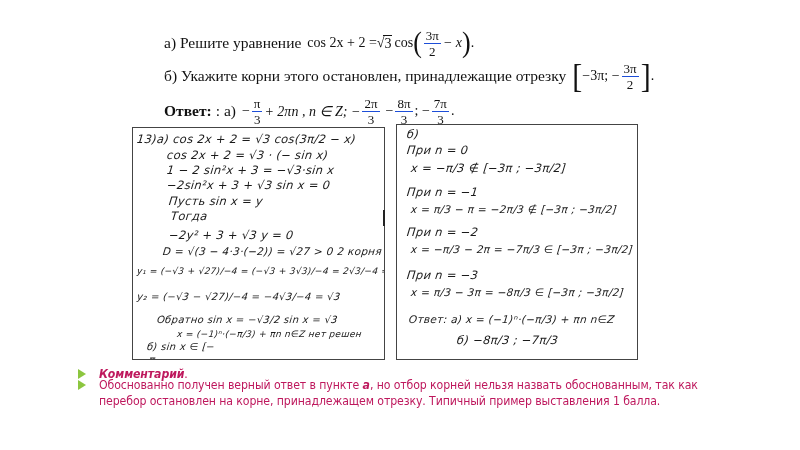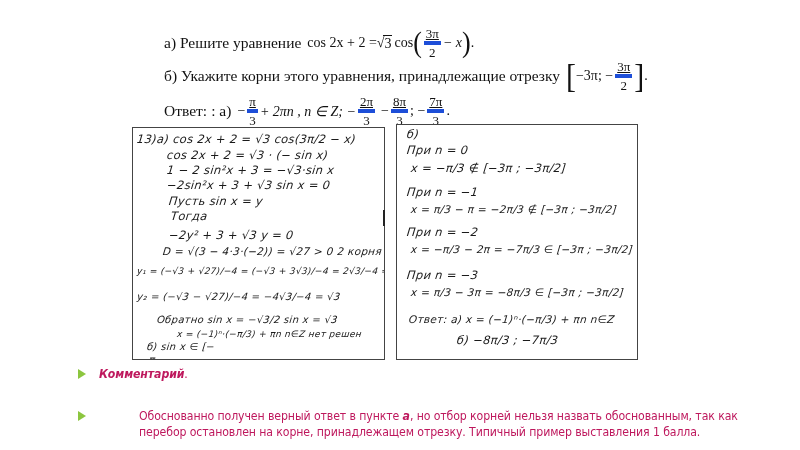--- a/index.html
+++ b/index.html
@@ -10,27 +10,27 @@
     .task-line {
       position: absolute; left: 164px; font-size: 15.5px; white-space: nowrap;
       display: flex; align-items: center;
     }
     .task-a { top: 30px; height: 26px; }
     .task-b { top: 61px; height: 30px; }
     .answer { top: 94px; height: 34px; }
     .math { font-family: "Liberation Serif", serif; font-size: 14px; display: inline-flex; align-items: center; margin-left: 6px; }
     .math i { font-style: italic; }
     .frac { display: inline-flex; flex-direction: column; align-items: center; line-height: 1; margin: 0 2px; font-size: 13px; }
-    .frac .num { border-bottom: 4px solid #1d4ed8; padding: 0 2px 1px; text-decoration: underline; }
+    .frac .num { border-bottom: 1px solid #1d4ed8; padding: 0 2px 1px; }
     .frac .den { padding-top: 1px; }
     .paren { font-size: 26px; font-weight: 300; line-height: 1; transform: scaleY(1.15); }
     .bracket { font-size: 30px; font-weight: 300; line-height: 1; transform: scaleY(1.1); }
     .sqrt { display: inline-flex; align-items: center; }
     .sqrt .rad { border-top: 1px solid #111; padding: 0 1px; margin-left: -1px; line-height: 1.1; }
-    .bold { font-weight: normal; }
+    .bold { font-weight: bold; }
 
     .hw-box {
       position: absolute; border: 1px solid #444; background: #fff; overflow: hidden;
       font-family: "DejaVu Sans", sans-serif; color: #1a1a1a;
     }
     .hw-left { left: 132px; top: 127px; width: 251px; height: 231px; }
     .hw-right { left: 396px; top: 124px; width: 240px; height: 234px; }
     .hw-line {
       position: absolute; font-size: 11.5px; white-space: nowrap; font-style: italic;
       letter-spacing: 0.3px; transform: skewX(-6deg); transform-origin: left;
@@ -40,21 +40,21 @@
     .bullet-row { position: absolute; left: 78px; display: flex; align-items: flex-start; }
     .bullet {
       width: 0; height: 0; border-top: 5px solid transparent; border-bottom: 5px solid transparent;
       border-left: 8px solid #8cc63f; margin-top: 3px; margin-right: 13px;
     }
     .bullet-text {
       font-family: "DejaVu Sans Condensed", "DejaVu Sans", sans-serif; font-size: 12.2px; color: #be185d;
       line-height: 16px; width: 620px; letter-spacing: -0.1px;
     }
     .row1 { top: 366px; }
-    .row2 { top: 408px; gap: 40px; }
+    .row2 { top: 377px; }
     .ital-bold { font-style: italic; font-weight: bold; }
   </style>
 </head>
 <body>
 
 <div class="task-line task-a">
   <span>а) Решите уравнение</span>
   <span class="math">
     <span>cos 2x + 2 =</span>
     <span class="sqrt">√<span class="rad">3</span></span>
@@ -64,21 +64,21 @@
       <span class="num">3π</span>
       <span class="den">2</span>
     </span>
     <i>− x</i>
     <span class="paren">)</span>
     <span>.</span>
   </span>
 </div>
 
 <div class="task-line task-b">
-  <span>б) Укажите корни этого уравнения, принадлежащие отрезку</span>
+  <span>б) Укажите корни этого остановлен, принадлежащие отрезку</span>
   <span class="math">
     <span class="bracket">[</span>
     <span>−3π; −</span>
     <span class="frac">
       <span class="num">3π</span>
       <span class="den">2</span>
     </span>
     <span class="bracket">]</span>
     <span>.</span>
   </span>

